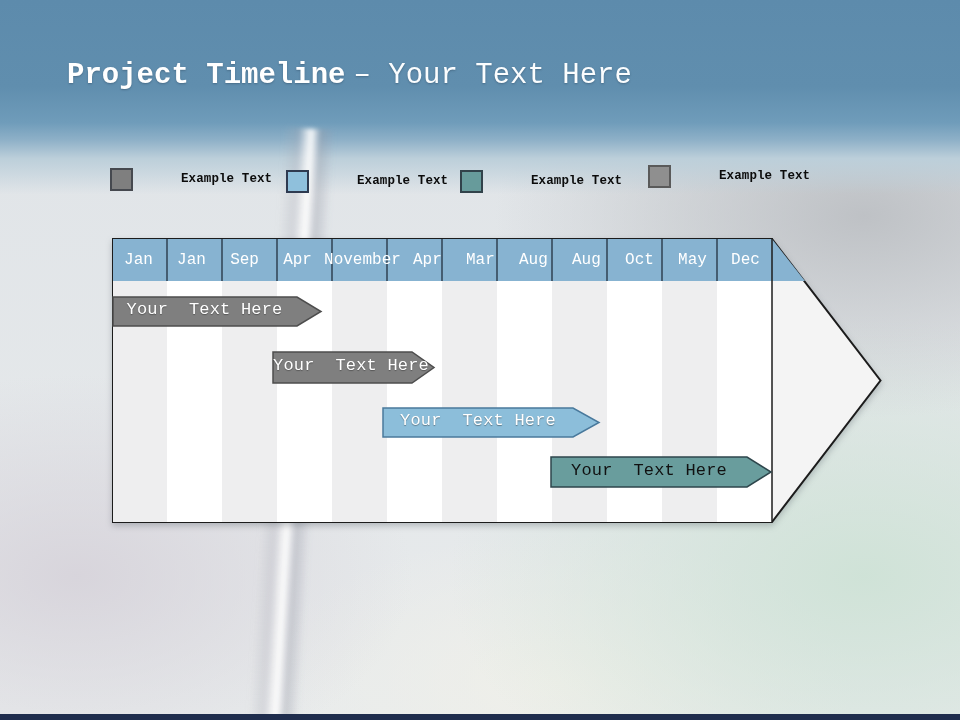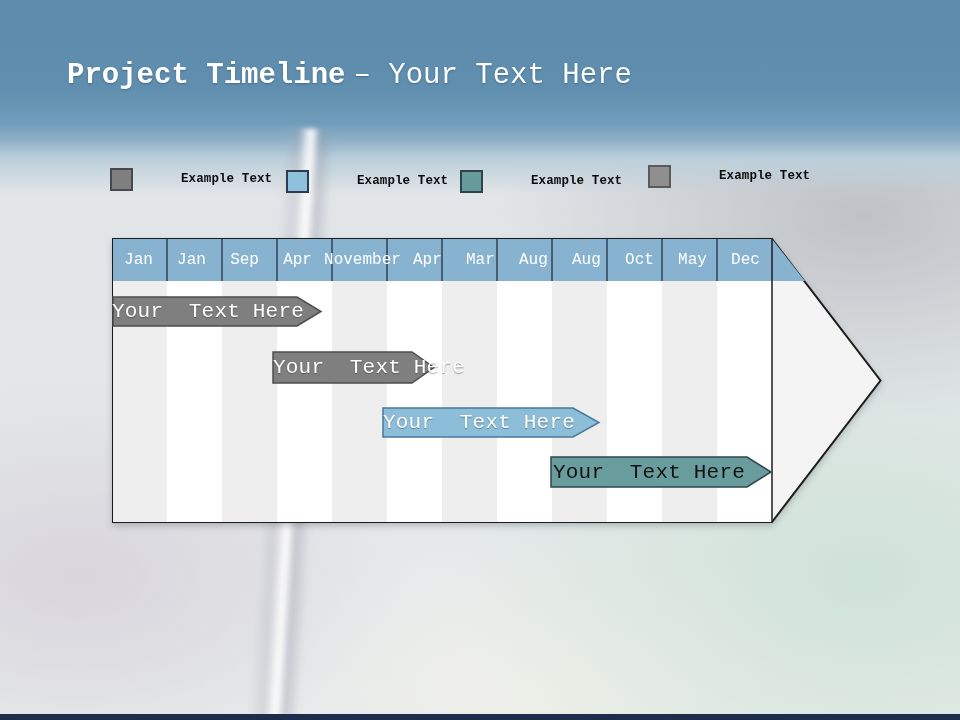--- a/index.html
+++ b/index.html
@@ -44,21 +44,21 @@
   .s2{background:#8fc0dc;border:2px solid #2e3a50;}
   .s3{background:#679b9b;border:2px solid #31424a;}
   .s4{background:#8f8f8f;border:2px solid #5a5a5a;}
   .legend-label{margin-left:16px;font-size:12.5px;font-weight:bold;color:#0b0b0b;letter-spacing:0.1px;padding-left:32px;}
 
   
   .timeline{position:absolute;left:112px;top:238px;width:770px;height:285px;}
   .tl-svg{position:absolute;left:0;top:0;filter:drop-shadow(0 3px 3px rgba(70,80,90,0.30));}
   .months{position:absolute;left:0;top:0;width:660px;height:43px;display:flex;}
   .month{flex:1;text-align:center;line-height:44px;font-size:16px;color:#ffffff;}
-  .bar-label{position:absolute;text-align:center;font-size:21px;white-space:pre;letter-spacing:0.2px;}
+  .bar-label{position:absolute;text-align:center;font-size:17px;white-space:pre;letter-spacing:0.2px;}
   .bar-label.light{color:#ffffff;text-shadow:0 1px 1px rgba(40,40,40,0.45);}
   .bar-label.dark{color:#111111;}
   .bl1{left:0px;top:62px;width:185px;}
   .bl2{left:161px;top:118px;width:139px;}
   .bl3{left:271px;top:173px;width:190px;}
   .bl4{left:439px;top:223px;width:196px;}
 </style>
 </head>
 <body>
 

